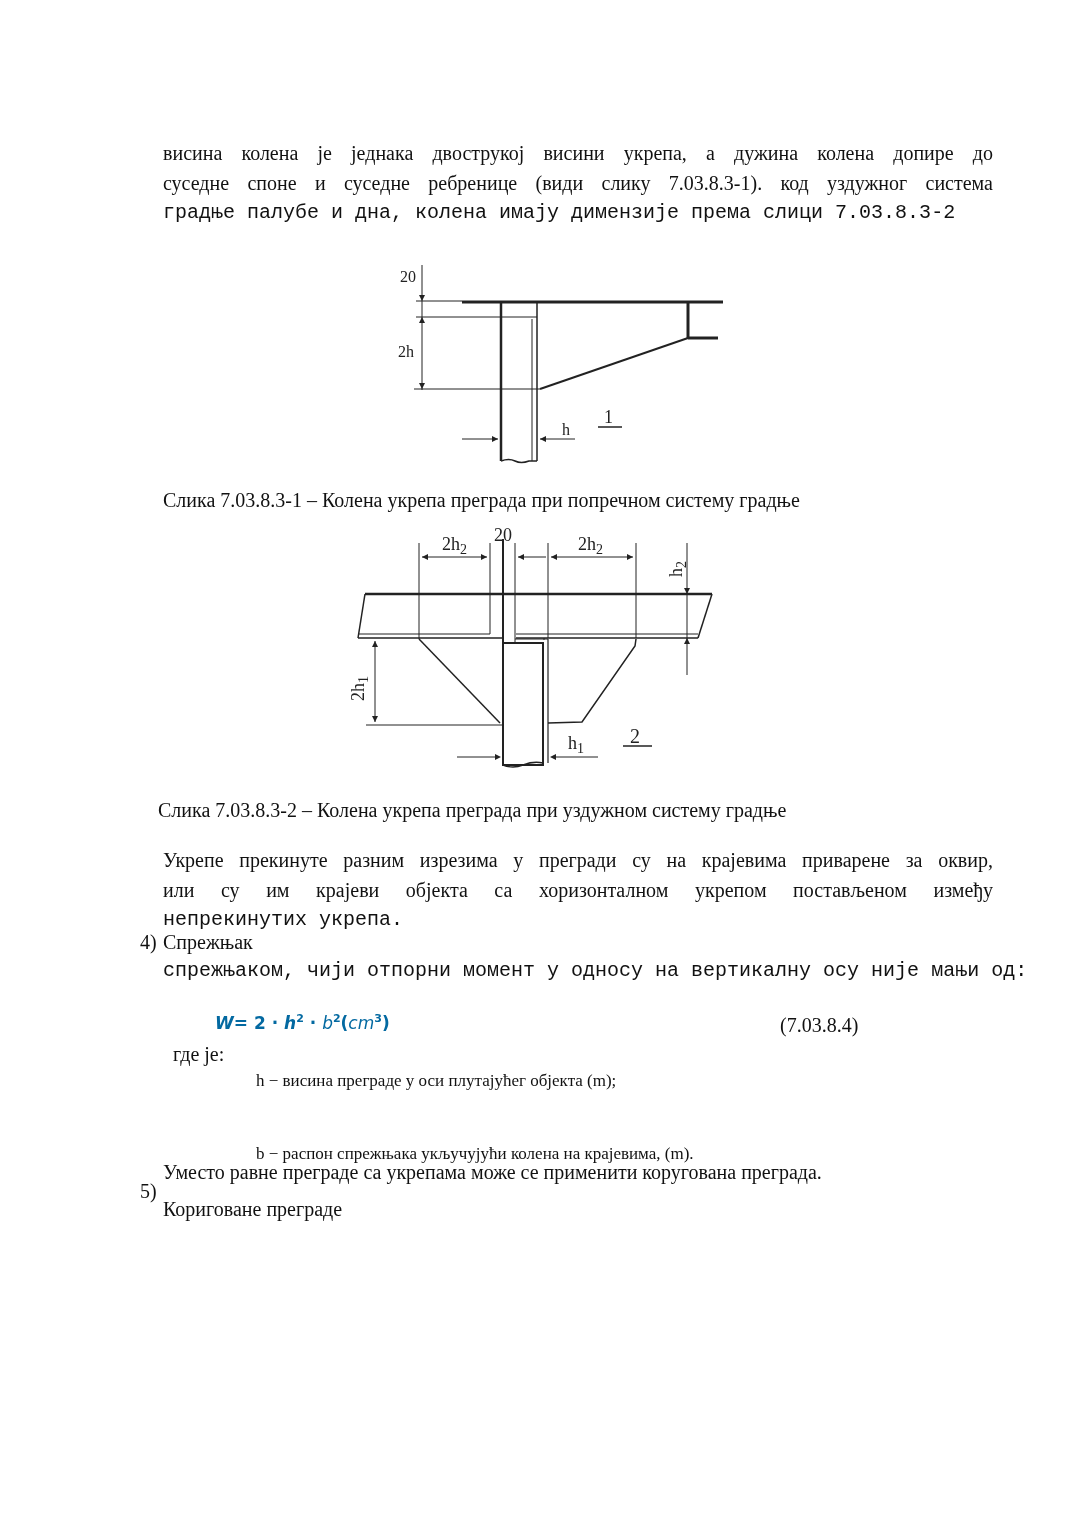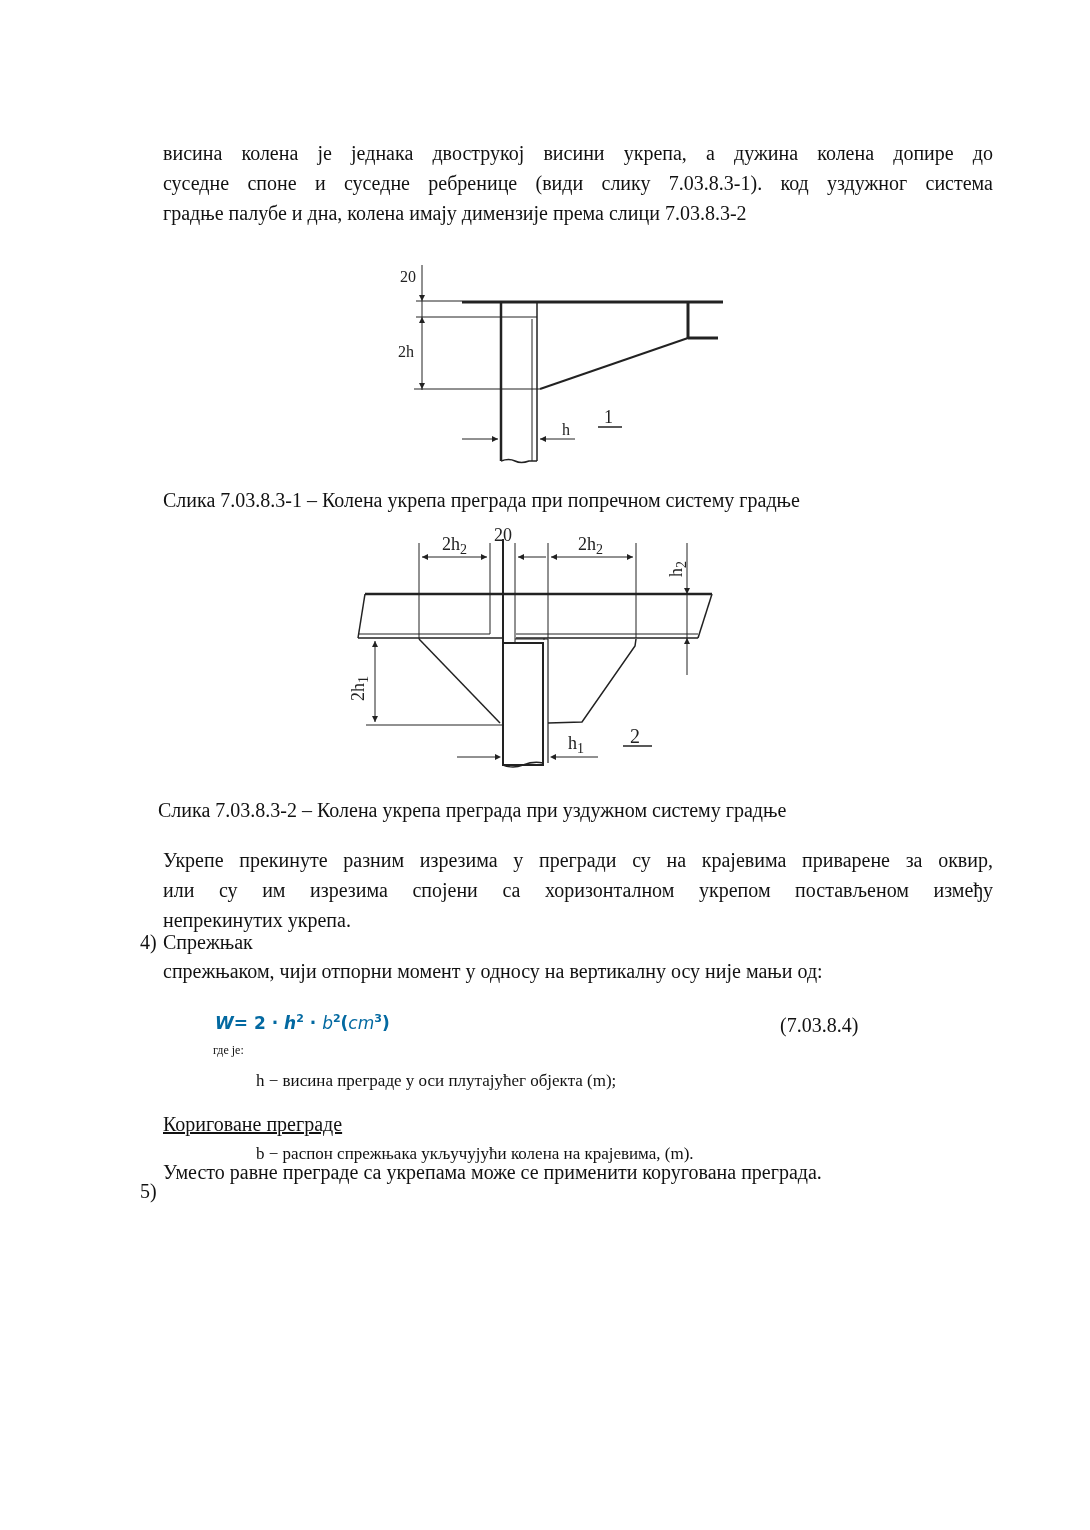--- a/index.html
+++ b/index.html
@@ -1,32 +1,32 @@
 <!DOCTYPE html>
 <html><head>
 <meta charset="utf-8">
 <style>
   html, body { margin:0; padding:0; background:#ffffff; }
   body { width:1090px; height:1530px; position:relative; overflow:hidden;
          font-family:"Liberation Serif", serif; color:#111; }
   .para { position:absolute; left:163px; width:830px; font-size:20px; line-height:30px;
           text-align:justify; text-align-last:left; }
   .line { display:block; text-align:justify; text-align-last:justify; white-space:nowrap; }
-  .line.last { text-align-last:left; }
+  .line.last { text-align-last:left;font-family:Liberation Mono, monospace; }
   .caption { position:absolute; font-size:20px; line-height:26px; white-space:nowrap; }
   .fig { position:absolute; }
   .fig svg { display:block; }
   .lbl { font-family:"Liberation Serif", serif; fill:#222; }
   .num { position:absolute; left:140px; font-size:20px; line-height:28px; }
   .head { position:absolute; left:163px; font-size:20px; line-height:28px; }
   .formula { position:absolute; left:215px; top:1012px; font-family:"DejaVu Sans", sans-serif;
              font-weight:bold; font-size:17px; color:#0369a1; }
   .formula i { font-style:italic; }
   .eqnum { position:absolute; left:780px; top:1014px; font-size:20px; }
-  .where { position:absolute; left:173px; top:1043px; font-size:12px;margin-left:40px; }
+  .where { position:absolute; left:173px; top:1043px; font-size:20px; }
   .def { position:absolute; left:256px; font-size:17px; white-space:nowrap; }
 </style>
 </head>
 <body>
 
 <div class="para" style="top:138px;">
   <span class="line">висина колена је једнака двострукој висини укрепа, а дужина колена допире до</span>
   <span class="line">суседне споне и суседне ребренице (види слику 7.03.8.3-1). код уздужног система</span>
   <span class="line last">градње палубе и дна, колена имају димензије према слици 7.03.8.3-2</span>
 </div>
@@ -133,34 +133,34 @@
     <text class="lbl" transform="translate(352,62) rotate(-90)" font-size="18"><tspan>h</tspan><tspan dy="4" font-size="14">2</tspan></text>
     <text class="lbl" transform="translate(34,186) rotate(-90)" font-size="18"><tspan>2h</tspan><tspan dy="4" font-size="14">1</tspan></text>
     <text class="lbl" x="238" y="234" font-size="18"><tspan>h</tspan><tspan dy="4" font-size="14">1</tspan></text>
     <text class="lbl" x="300" y="228" font-size="20">2</text>
   </svg>
 </div>
 <div class="caption" style="left:158px; top:797px;">Слика 7.03.8.3-2 – Колена укрепа преграда при уздужном систему градње</div>
 
 <div class="para" style="top:845px;">
   <span class="line">Укрепе прекинуте разним изрезима у прегради су на крајевима приварене за оквир,</span>
-  <span class="line">или су им изрезима спојени са хоризонталном укрепом постављеном између</span>
+  <span class="line">или су им крајеви објекта са хоризонталном укрепом постављеном између</span>
   <span class="line last">непрекинутих укрепа.</span>
 </div>
 
 <div class="num" style="top:928px;">4)</div>
 <div class="head" style="top:928px;">Спрежњак</div>
 <div class="para" style="top:956px;">
   <span class="line last">спрежњаком, чији отпорни момент у односу на вертикалну осу није мањи од:</span>
 </div>
 <div class="formula">
   <i>W</i><span>= 2 · </span><i>h</i><sup style="font-size:11px">2</sup><span> · </span><i style="font-weight:normal">b</i><sup style="font-size:11px">2</sup><span>(</span><i style="font-weight:normal">cm</i><sup style="font-size:11px">3</sup><span>)</span>
 </div>
 <div class="eqnum">(7.03.8.4)</div>
 <div class="where">где је:</div>
 <div class="def" style="top:1071px;">h − висина преграде у оси плутајућег објекта (m);</div>
 <div class="def" style="top:1144px;">b − распон спрежњака укључујући колена на крајевима, (m).</div>
 <div class="para" style="top:1122px;">
 </div>
 
 <div class="num" style="top:1177px;">5)</div>
-<div class="head" style="top:1110px;text-decoration:underline;">Кориговане преграде</div>
+<div class="head" style="top:1195px;">Кориговане преграде</div>
 <div class="head" style="top:1158px;">Уместо равне преграде са укрепама може се применити коругована преграда.</div>
 
 </body></html>

